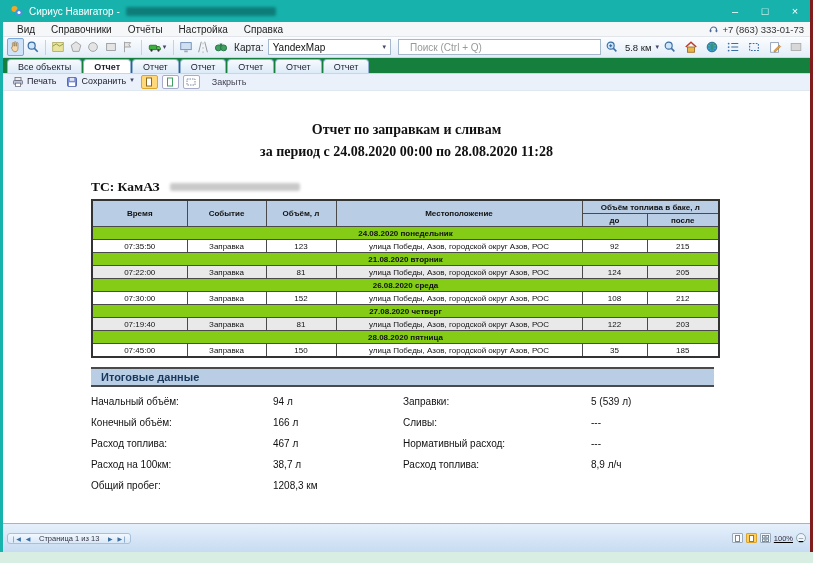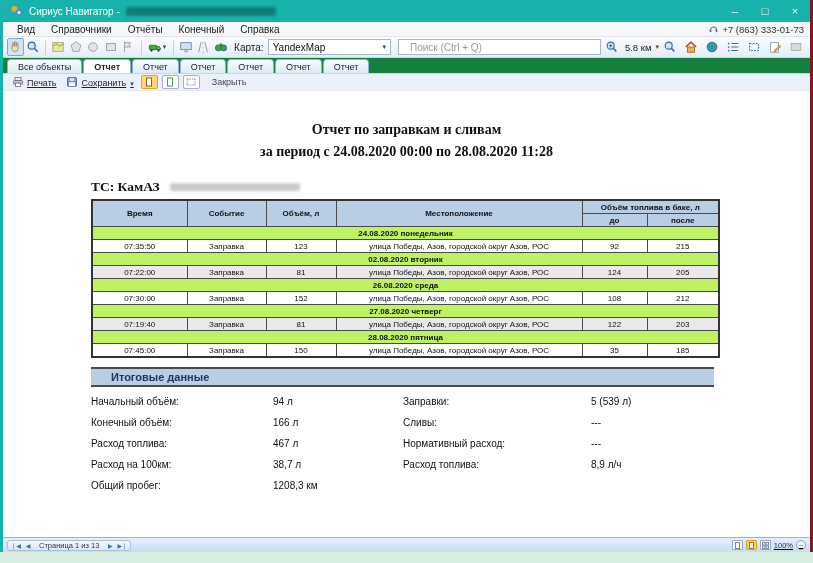--- a/index.html
+++ b/index.html
@@ -38,49 +38,49 @@
   .toolbar-right { margin-left:auto; display:flex; align-items:center; gap:1px; }
 
   
   .tabstrip { height:16px; background:#15803d; display:flex; align-items:flex-end; padding:1px 0 0 4px; gap:1px; border-bottom:1px solid #c6d6e8; flex:0 0 auto; }
   .tab { height:14px; padding:0 10px; display:flex; align-items:center; font-size:9px; color:#223;
          background:linear-gradient(#f6fafd,#dcebf8); border:1px solid #93b2d2; border-bottom:none; border-radius:4px 4px 0 0; }
   .tab.active { background:#fff; font-weight:bold; position:relative; z-index:2; }
 
   
   .ribbon { height:17px; background:#eaf1fa; display:flex; align-items:center; gap:4px; padding:0 6px; border-bottom:1px solid #dfe7f0; flex:0 0 auto; }
-  .rbtn { display:flex; align-items:flex-end; gap:3px; font-size:9px; color:#223; padding:1px 3px; border-radius:2px;text-decoration:underline; }
+  .rbtn { display:flex; align-items:flex-start; gap:3px; font-size:9px; color:#223; padding:1px 3px; border-radius:2px; }
   .rbtn svg { width:12px; height:12px; }
   .sqbtn { width:17px; height:14px; border:1px solid #aac; background:#fff; border-radius:2px; display:flex; align-items:center; justify-content:center; }
   .sqbtn svg { width:10px; height:10px; }
   .sqbtn.orange { background:#ffd87a; border-color:#dca62e; }
   .close-lbl { font-size:9px; color:#445; margin-left:8px; }
 
   
   .content { flex:1 1 auto; background:#fff; overflow:hidden; position:relative; }
   .report-title { text-align:center; font-family:"Liberation Serif", serif; font-weight:bold; font-size:14px; color:#111; margin-top:28px; line-height:1.55; }
   .report-body { margin:0 96px 0 88px; }
   .tc-line { font-family:Liberation Serif, serif; font-weight:bold; font-size:13.5px; color:#111; margin-top:17px; display:flex; align-items:center; }
   .redacted-tc { display:inline-block; width:130px; height:8px; margin-left:10px; background:#c9c9c9; filter:blur(1.5px); border-radius:2px; }
 
   table.rep { border-collapse:collapse; width:100%; margin-top:4px; font-size:8px; table-layout:fixed; }
   table.rep th, table.rep td { border:1px solid #4a4a4a; text-align:center; padding:1.5px 2px; overflow:hidden; white-space:nowrap; }
   table.rep { border:2px solid #333; }
   table.rep th { background:#b9cde4; font-weight:bold; color:#111; }
-  tr.day-row td { background:#bef264; font-weight:bold; color:#111; }
+  tr.day-row td { background:#84cc16; font-weight:bold; color:#111; }
   tr.data-row td { background:#fff; color:#111; }
   tr.data-row.alt td { background:#e9e9e9; }
 
   .totals-band { margin-top:9px; background:#b9cde4; border-top:2px solid #4a4a4a; border-bottom:2px solid #4a4a4a;
-                 font-weight:bold; font-size:11px; color:#17375d; padding:2px 20px; }
+                 font-weight:bold; font-size:11px; color:#17375d; padding:2px 10px; }
   .totals-grid { margin-top:9px; font-size:10px; color:#111; }
   .totals-row { display:grid; grid-template-columns:182px 130px 188px 1fr; margin-bottom:10px; }
 
   
-  .statusbar { height:13px; background:linear-gradient(#e6f0fb,#c7dbf2); border-top:1px solid #9ab6d4; display:flex; align-items:center; padding:7px 4px; flex:0 0 auto; }
+  .statusbar { height:13px; background:linear-gradient(#e6f0fb,#c7dbf2); border-top:1px solid #9ab6d4; display:flex; align-items:center; padding:14px 4px; flex:0 0 auto; }
   .pager { display:flex; align-items:center; gap:2px; border:1px solid #a8c0da; border-radius:3px; padding:0 3px; height:11px; background:linear-gradient(#f2f8fe,#d9e8f7); }
   .pbtn { font-size:6px; color:#3a6ea5; width:10px; text-align:center; }
   .page-text { font-size:7.5px; color:#334; padding:0 4px; }
   .status-right { margin-left:auto; display:flex; align-items:center; gap:3px;text-decoration:underline; }
   .vbtn { width:11px; height:10px; border:1px solid #9ab; background:#f4f8fc; border-radius:1px; display:flex; align-items:center; justify-content:center; }
   .vbtn.orange { background:#ffcf5e; border-color:#d9a32c; }
   .vbtn svg { width:7px; height:7px; }
   .zoom-text { font-size:7.5px; color:#334; }
   .zoom-minus { width:10px; height:10px; border:1px solid #8aa; border-radius:50%; background:#eef4fa; color:#567; font-size:8px; line-height:8px; text-align:center; }
   .bottomstrip { height:11px; background:#d9eee3; flex:0 0 auto; margin:0 -3px; }
@@ -102,21 +102,21 @@
       <span class="winbtn">–</span>
       <span class="winbtn">□</span>
       <span class="winbtn close">×</span>
     </div>
   </div>
 
   <div class="menubar">
     <span class="menu-item">Вид</span>
     <span class="menu-item">Справочники</span>
     <span class="menu-item">Отчёты</span>
-    <span class="menu-item">Конечный</span>
+    <span class="menu-item">Настройка</span>
     <span class="menu-item">Справка</span>
     <span class="menu-right">
       <svg viewBox="0 0 16 16">
           <path d="M3.5 9a4.5 4.5 0 019 0" fill="none" stroke="#4a6a9a" stroke-width="1.5"></path>
           <rect x="2.5" y="8" width="2.4" height="4" rx="1" fill="#4a6a9a"></rect>
           <rect x="11.1" y="8" width="2.4" height="4" rx="1" fill="#4a6a9a"></rect>
         </svg>
       <span>+7 (863) 333-01-73</span>
     </span>
   </div>
@@ -339,21 +339,21 @@
             </tr>
             <tr class="data-row">
               <td>07:35:50</td>
               <td>Заправка</td>
               <td>123</td>
               <td>улица Победы, Азов, городской округ Азов, РОС</td>
               <td>92</td>
               <td>215</td>
             </tr>
             <tr class="day-row">
-              <td colspan="6">02.08.2020 вторник</td>
+              <td colspan="6">21.08.2020 вторник</td>
             </tr>
             <tr class="data-row alt">
               <td>07:22:00</td>
               <td>Заправка</td>
               <td>81</td>
               <td>улица Победы, Азов, городской округ Азов, РОС</td>
               <td>124</td>
               <td>205</td>
             </tr>
             <tr class="day-row">

